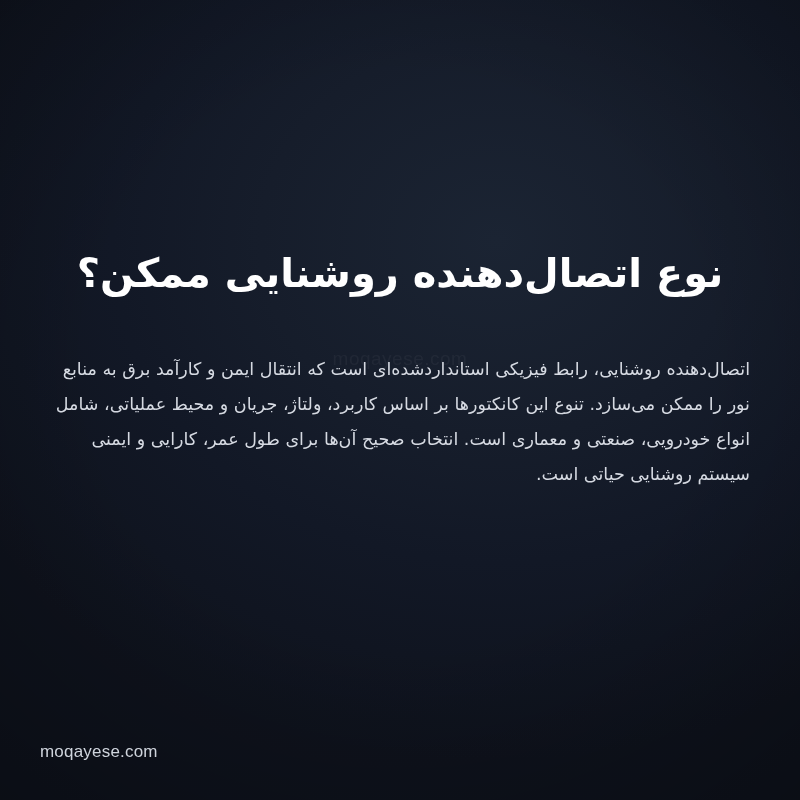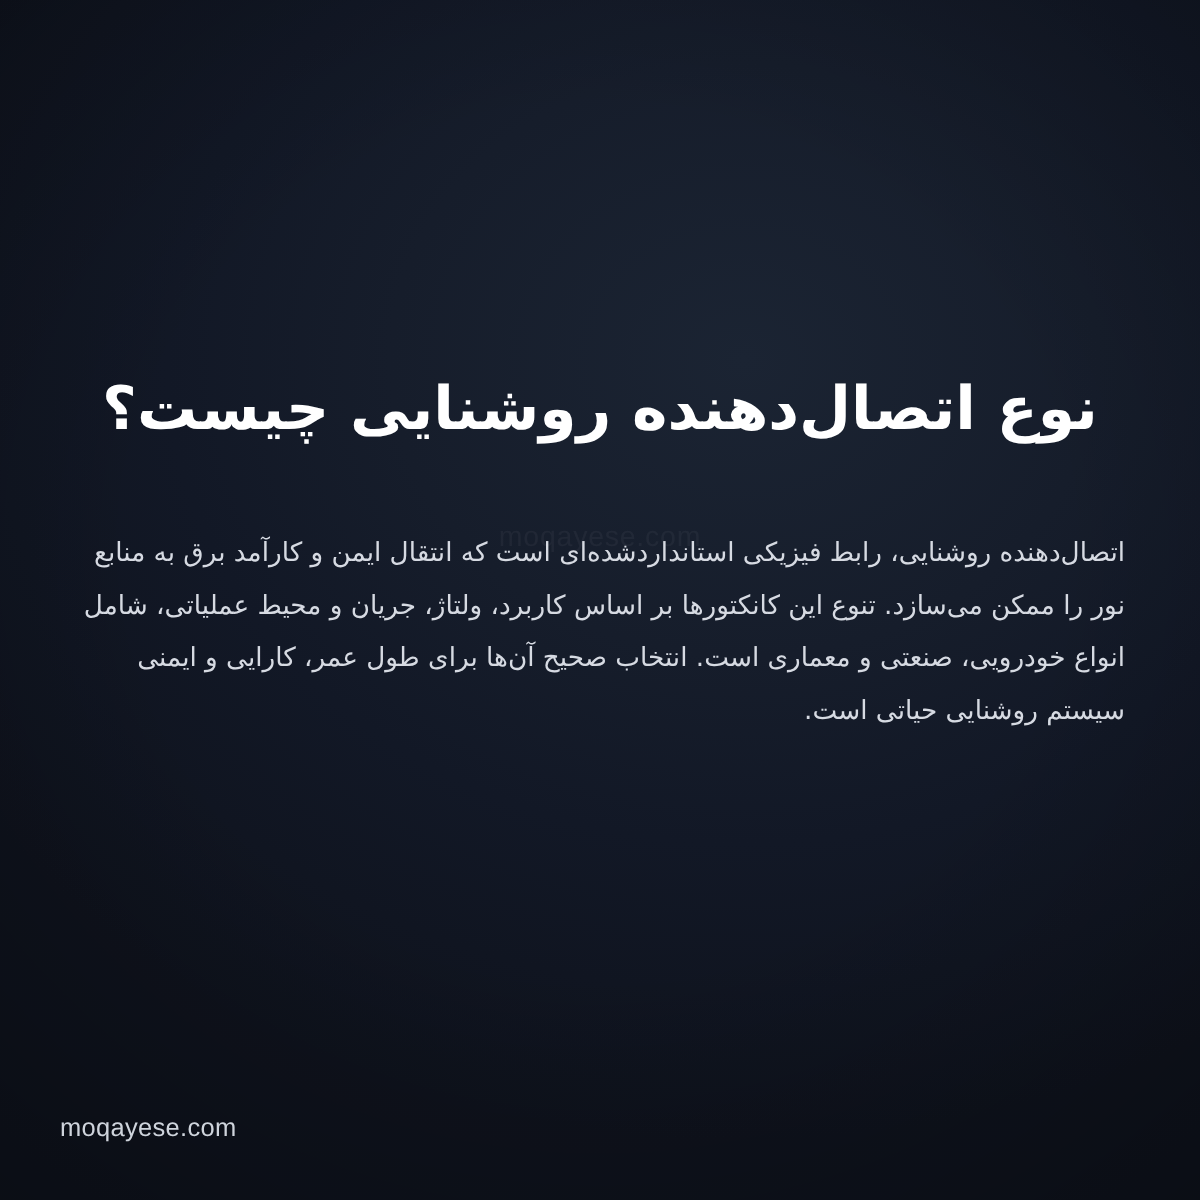--- a/index.html
+++ b/index.html
@@ -90,19 +90,19 @@
 </head>
 <body>
 
 <div class="canvas">
   <div class="vignette"></div>
 
   <div class="ghost-watermark">moqayese.com</div>
 
   <div class="content">
     <div class="inner">
-      <h1 class="title">نوع اتصال‌دهنده روشنایی چیست؟</h1>
+      <h1 class="title">نوع اتصال‌دهنده روشنایی ممکن؟</h1>
       <p class="body-text">اتصال‌دهنده روشنایی، رابط فیزیکی استانداردشده‌ای است که انتقال ایمن و کارآمد برق به منابع نور را ممکن می‌سازد. تنوع این کانکتورها بر اساس کاربرد، ولتاژ، جریان و محیط عملیاتی، شامل انواع خودرویی، صنعتی و معماری است. انتخاب صحیح آن‌ها برای طول عمر، کارایی و ایمنی سیستم روشنایی حیاتی است.</p>
     </div>
   </div>
 
   <div class="footer-watermark">moqayese.com</div>
 </div>
 
 </body></html>

